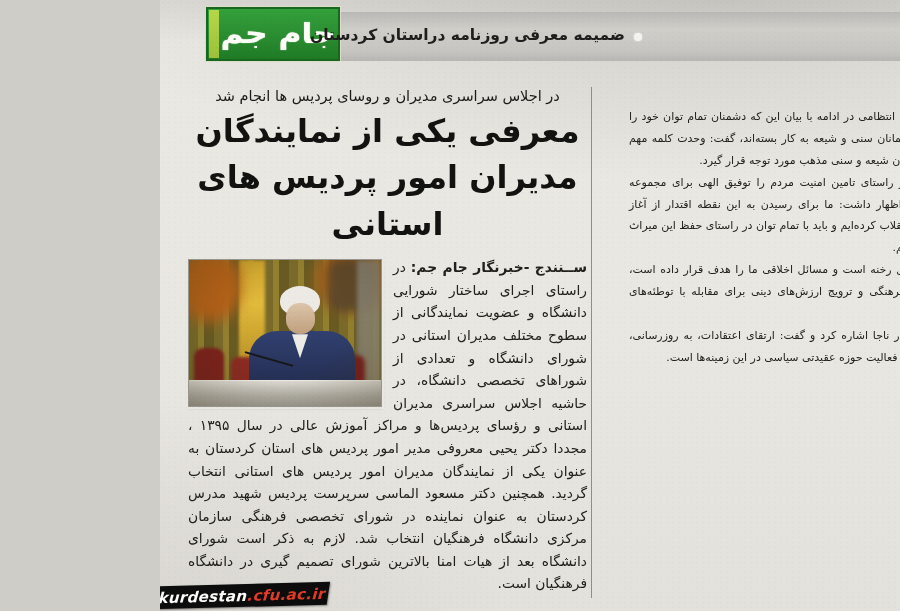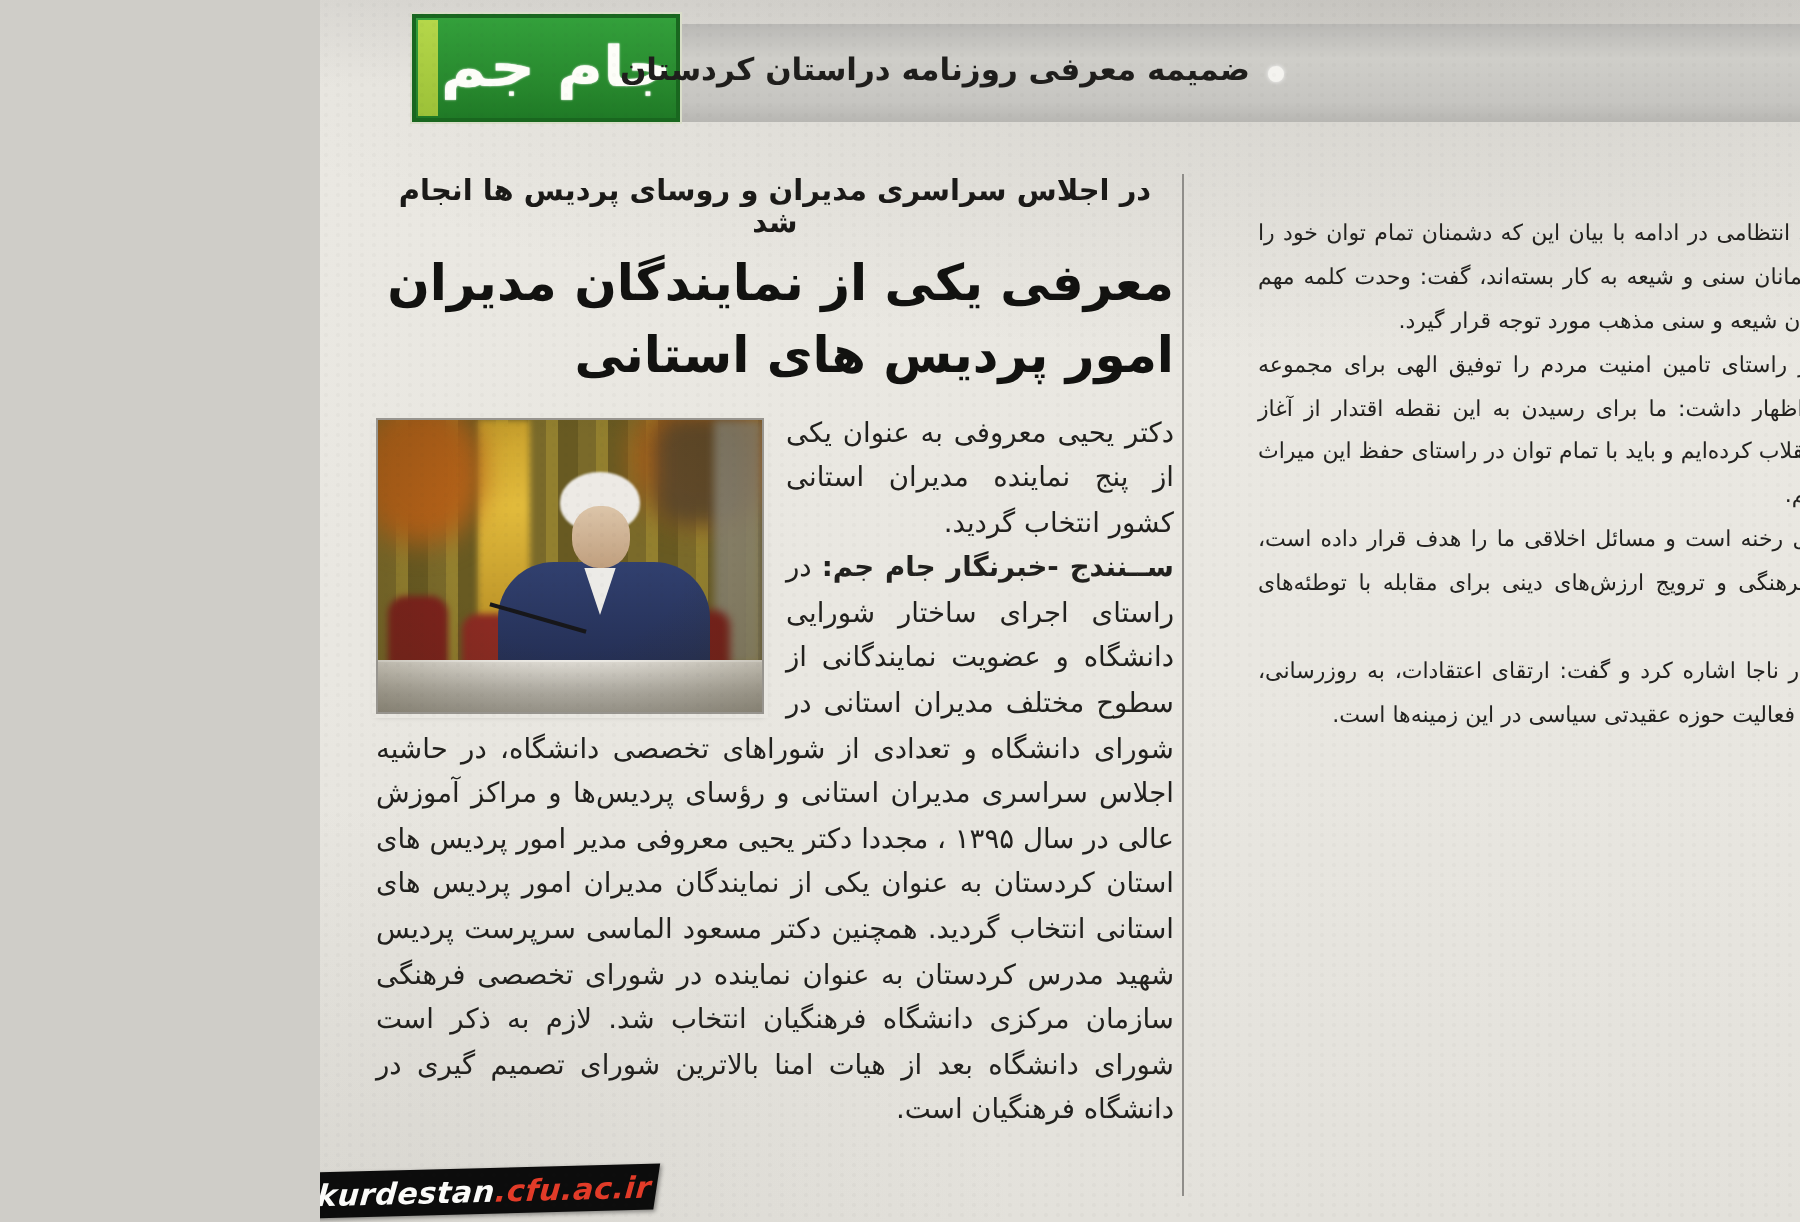--- a/index.html
+++ b/index.html
@@ -29,22 +29,22 @@
     text-align:right;font-size:15.5px;font-weight:bold;color:#1f1e1c;
     white-space:nowrap;direction:rtl;}
   .header-dot{position:absolute;left:474px;top:33px;width:8px;height:8px;border-radius:50%;
     background:#f4f3ef;box-shadow:0 0 2px rgba(255,255,255,.9);}
   
   .col-divider{position:absolute;left:431px;top:87px;width:1px;height:511px;background:#8f8d89;}
   .right-col{position:absolute;left:469px;top:84px;width:451px;
     font-size:11px;line-height:21.9px;text-align:justify;color:#23221f;}
   .right-col p{margin:0;}
   .left-col{position:absolute;left:28px;top:88px;width:399px;color:#22211e;}
-  .kicker{text-align:center;font-weight:bold;font-size:14.5px;margin:0 0 4px;color:#1b1a18;}
-  .headline{font-weight:bold;font-size:25px;line-height:1.45;
+  .kicker{text-align:center;font-weight:normal;font-size:14.5px;margin:0 0 4px;color:#1b1a18;}
+  .headline{text-align:center;font-weight:bold;font-size:32px;line-height:1.45;
     margin:0 0 9px;color:#121210;}
   .article-flow{font-size:13.8px;line-height:22.6px;text-align:justify;}
   .article-flow .para{margin:0;}
   .byline{font-weight:bold;}
   
   .photo{float:left;width:192px;height:146px;margin:3px 11px 7px 0;position:relative;
     overflow:hidden;border:1px solid #97948e;box-shadow:0 0 0 2px #e9e7e1,0 1px 3px rgba(0,0,0,.25);
     background:#7c6c2c;}
   .ph{position:absolute;}
   .ph-curtain{inset:0;background:repeating-linear-gradient(90deg,
@@ -119,21 +119,20 @@
         <div class="ph ph-chair2"></div>
         <div class="ph ph-chair3"></div>
         <div class="ph ph-body"></div>
         <div class="ph ph-shirt"></div>
         <div class="ph ph-hair"></div>
         <div class="ph ph-face"></div>
         <div class="ph ph-mic"></div>
         <div class="ph ph-table"></div>
         <div class="ph ph-tone"></div>
       </div>
-      <div class="para">دکتر یحیی معروفی به عنوان یکی از پنج نماینده مدیران استانی کشور انتخاب گردید.</div>
       <div class="para"><span class="byline">ســنندج -خبرنگار جام جم:</span> <span>در راستای اجرای ساختار شورایی دانشگاه و عضویت نمایندگانی از سطوح مختلف مدیران استانی در شورای دانشگاه و تعدادی از شوراهای تخصصی دانشگاه، در حاشیه اجلاس سراسری مدیران استانی و رؤسای پردیس‌ها و مراکز آموزش عالی در سال ۱۳۹۵ ، مجددا دکتر یحیی معروفی مدیر امور پردیس های استان کردستان به عنوان یکی از نمایندگان مدیران امور پردیس های استانی انتخاب گردید. همچنین دکتر مسعود الماسی سرپرست پردیس شهید مدرس کردستان به عنوان نماینده در شورای تخصصی فرهنگی سازمان مرکزی دانشگاه فرهنگیان انتخاب شد. لازم به ذکر است شورای دانشگاه بعد از هیات امنا بالاترین شورای تصمیم گیری در دانشگاه فرهنگیان است.</span></div>
     </div>
   </div>
 
   <div class="right-col">
     <p>کرده است نهایت تشکر را داریم.</p>
     <p>جانشین سازمان عقیدتی سیاسی نیروی انتظامی در ادامه با بیان این که دشمنان تمام توان خود را برای ایجاد تفرقه و شکاف در بین مسلمانان سنی و شیعه به کار بسته‌اند، گفت: وحدت کلمه مهم ترین چیزی است که باید در بین مسلمانان شیعه و سنی مذهب مورد توجه قرار گیرد.</p>
     <p>وی پوشیدن لباس انتظامی و تلاش در راستای تامین امنیت مردم را توفیق الهی برای مجموعه نیروهای نظامی و انتظامی دانست و اظهار داشت: ما برای رسیدن به این نقطه اقتدار از آغاز پیروزی انقلاب شهدای زیادی را تقدیم انقلاب کرده‌ایم و باید با تمام توان در راستای حفظ این میراث گرانقدر با تکیه بر وحدت کلمه تلاش کنیم.</p>
     <p>بهشتی‌پور با بیان این که دشمن در حال رخنه است و مسائل اخلاقی ما را هدف قرار داده است، تصریح کرد: توجه به مباحث دینی و فرهنگی و ترویج ارزش‌های دینی برای مقابله با توطئه‌های دشمنان امری ضروری است.</p>
     <p>وی به دلایل حضور نماینده ولی فقیه در ناجا اشاره کرد و گفت: ارتقای اعتقادات، به روزرسانی، موقعیت‌شناسی کارکنان و غیره از دلایل فعالیت حوزه عقیدتی سیاسی در این زمینه‌ها است.</p>

